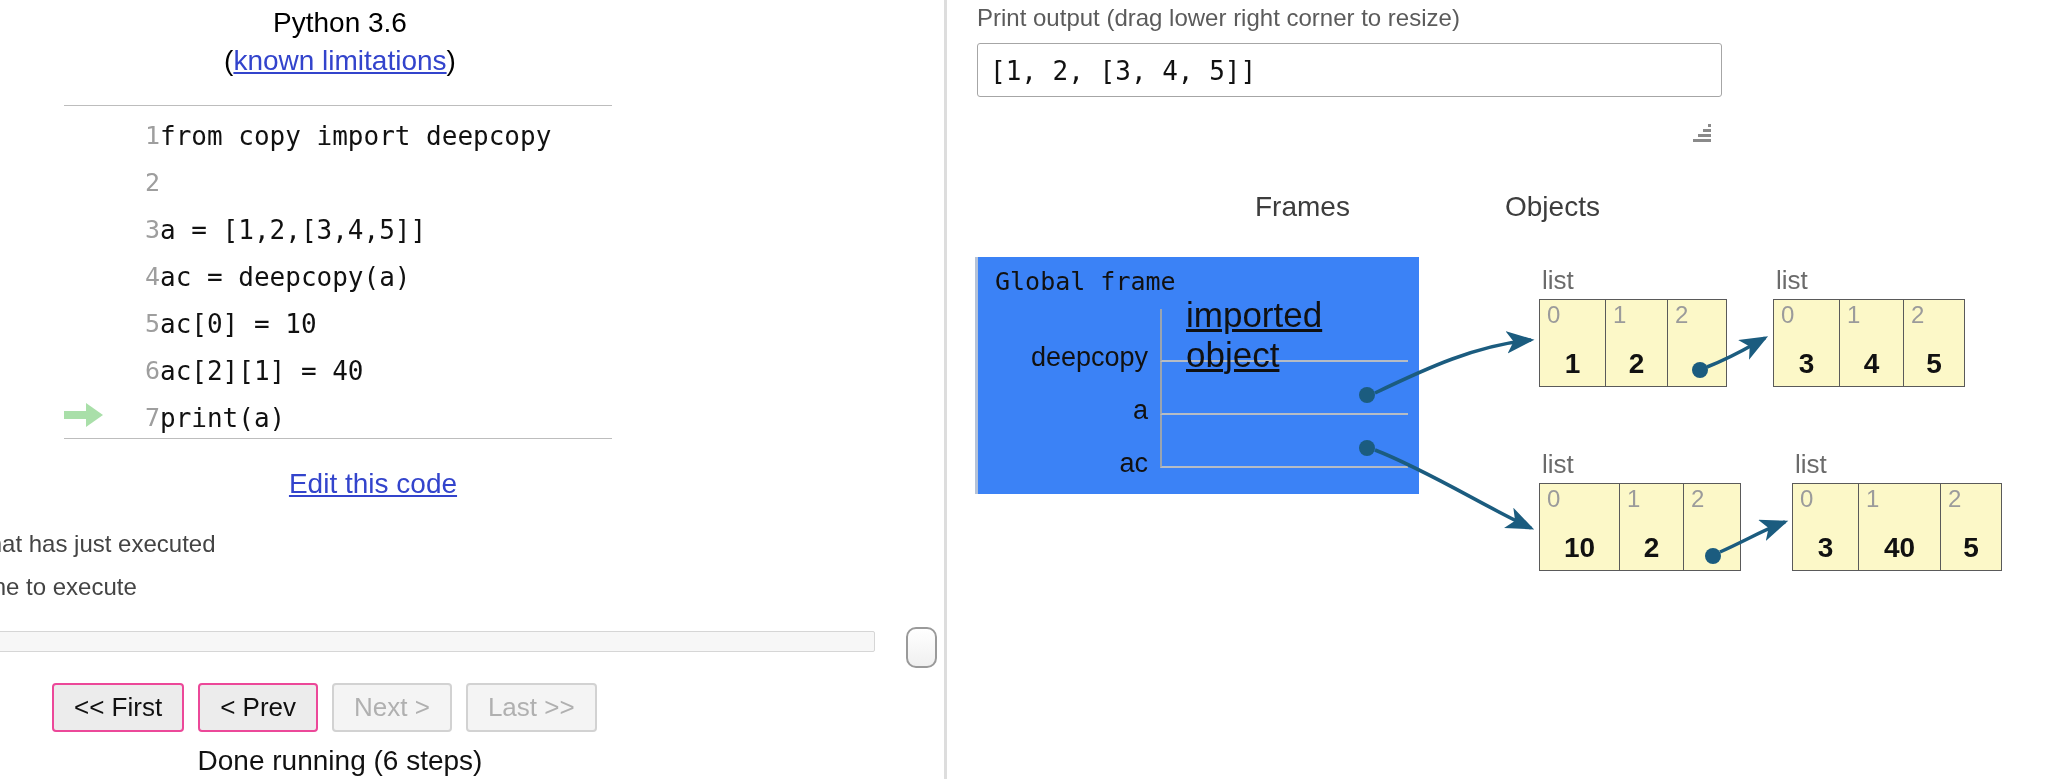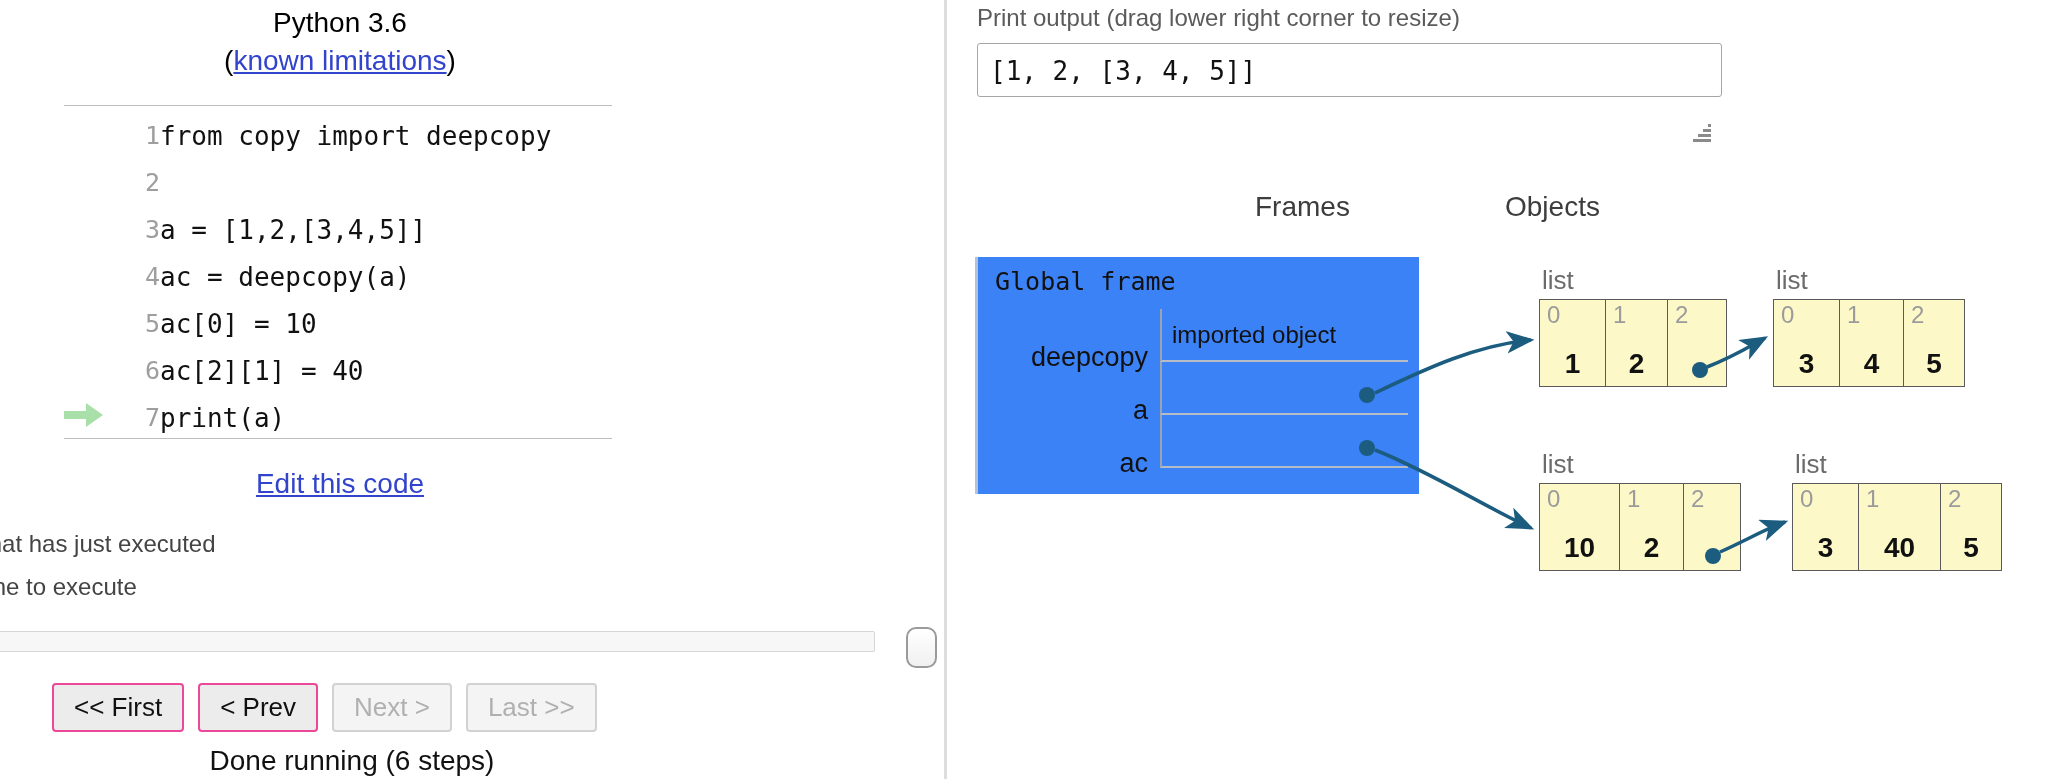--- a/index.html
+++ b/index.html
@@ -82,20 +82,21 @@
   }
   .codeline-cell { white-space: pre; color: #111111; }
 
   #edit-code-link {
     position: absolute; left: 0px; top: 468px;
     width: 680px; text-align: center;
     font-size: 28px;
     color: #3344cc;
     text-decoration: underline;
     cursor: pointer;
+    padding-left: 33px;
   }
 
   .legend-line {
     position: absolute;
     font-size: 24px;
     color: #444444;
     white-space: nowrap;
   }
   #legend-executed { left: -62px; top: 530px; }
   #legend-toexecute { left: -70px; top: 573px; }
@@ -130,21 +131,21 @@
     cursor: pointer;
   }
   .nav-btn.disabled {
     color: #b0b0b0;
     border-color: #d2d2d2;
     background: #f4f4f4;
     cursor: default;
   }
 
   #done-running {
-    position: absolute; left: 12px; top: 745px;
+    position: absolute; left: 0px; top: 745px;
     width: 680px; text-align: center;
     font-size: 28px; color: #111111;
   }
 
   
   #right-pane {
     position: absolute; left: 947px; top: 0;
     width: 1118px; height: 779px;
   }
 
@@ -218,23 +219,24 @@
     padding-right: 12px;
     font-size: 27px; color: #111111;
     box-sizing: border-box;
     margin-top: 44px;
   }
   .var-value {
     width: 248px; height: 53px;
     border-left: 2px solid #9aa4b0;
     border-bottom: 2px solid #b6bcc4;
     display: flex; align-items: center;
-    padding-left: 10px;
-    font-size: 24px; color: #111111;
+    padding-left: 24px;
+    font-size: 35px; color: #111111;
     box-sizing: border-box;
+    text-decoration: underline;
   }
 
   
   .obj-group { position: absolute; }
   .obj-type-label {
     font-size: 26px; color: #6b6b6b;
     margin-bottom: 3px;
     padding-left: 3px;
   }
   .list-box { display: flex; }

